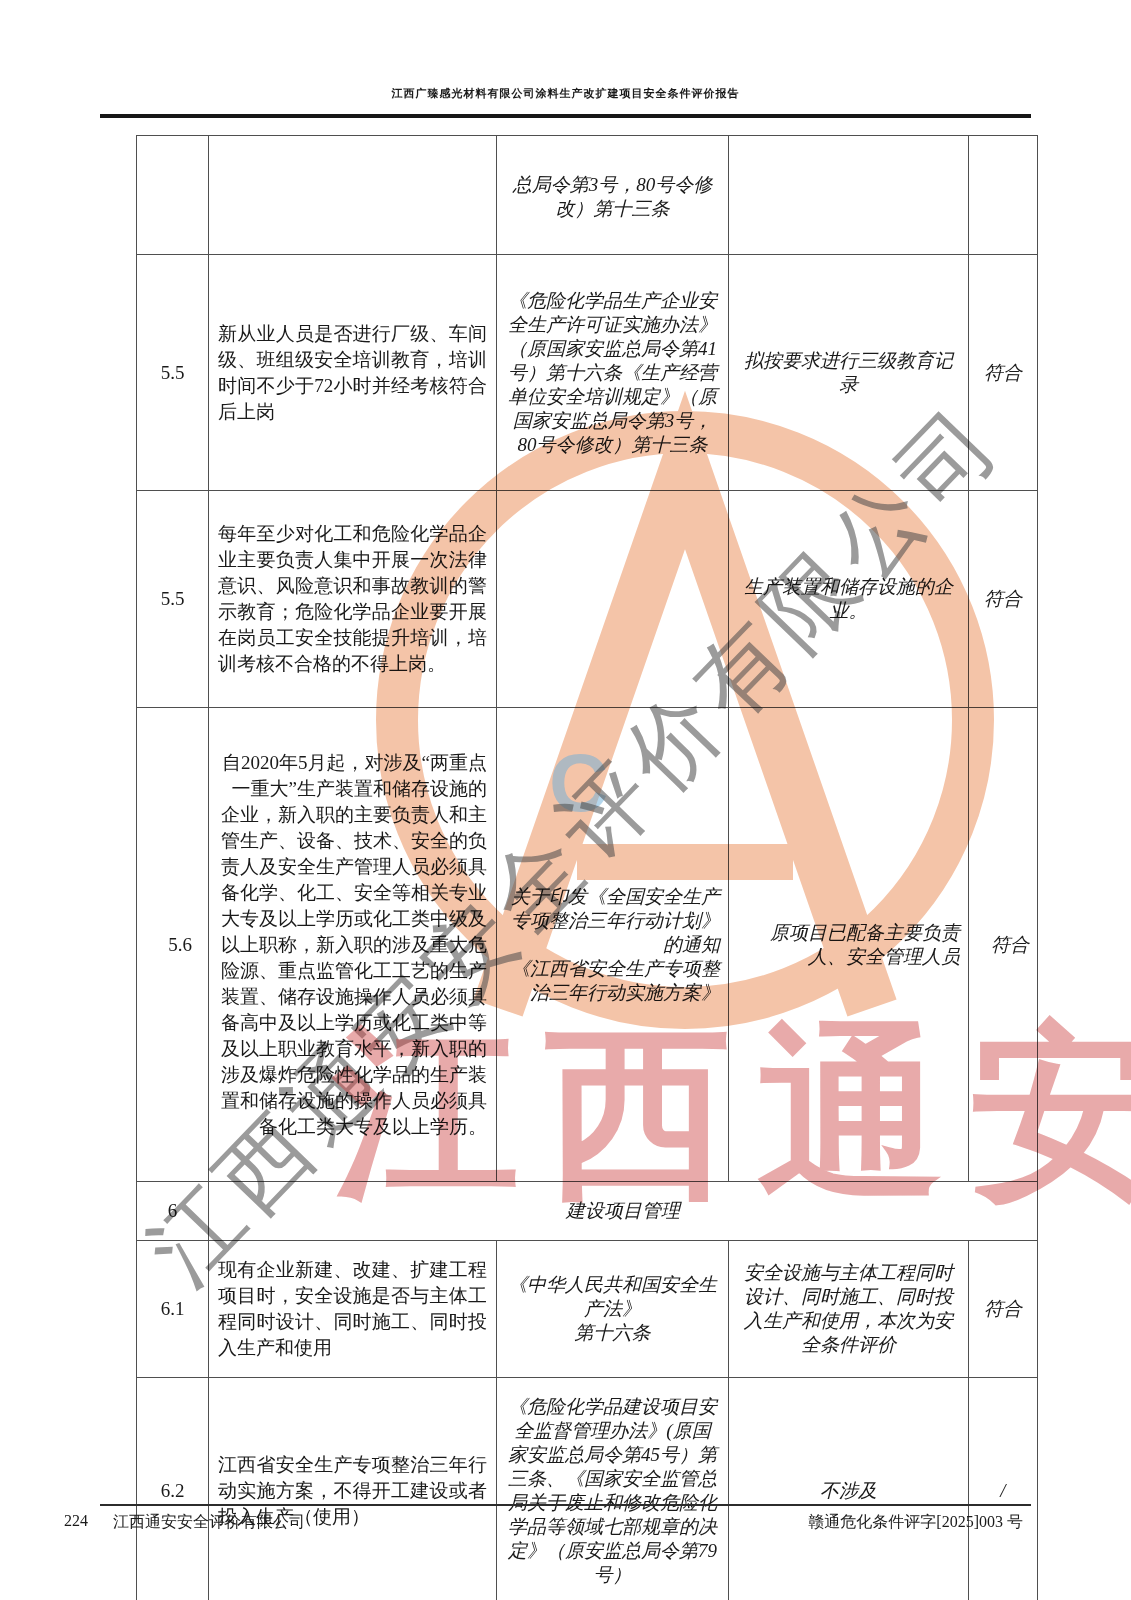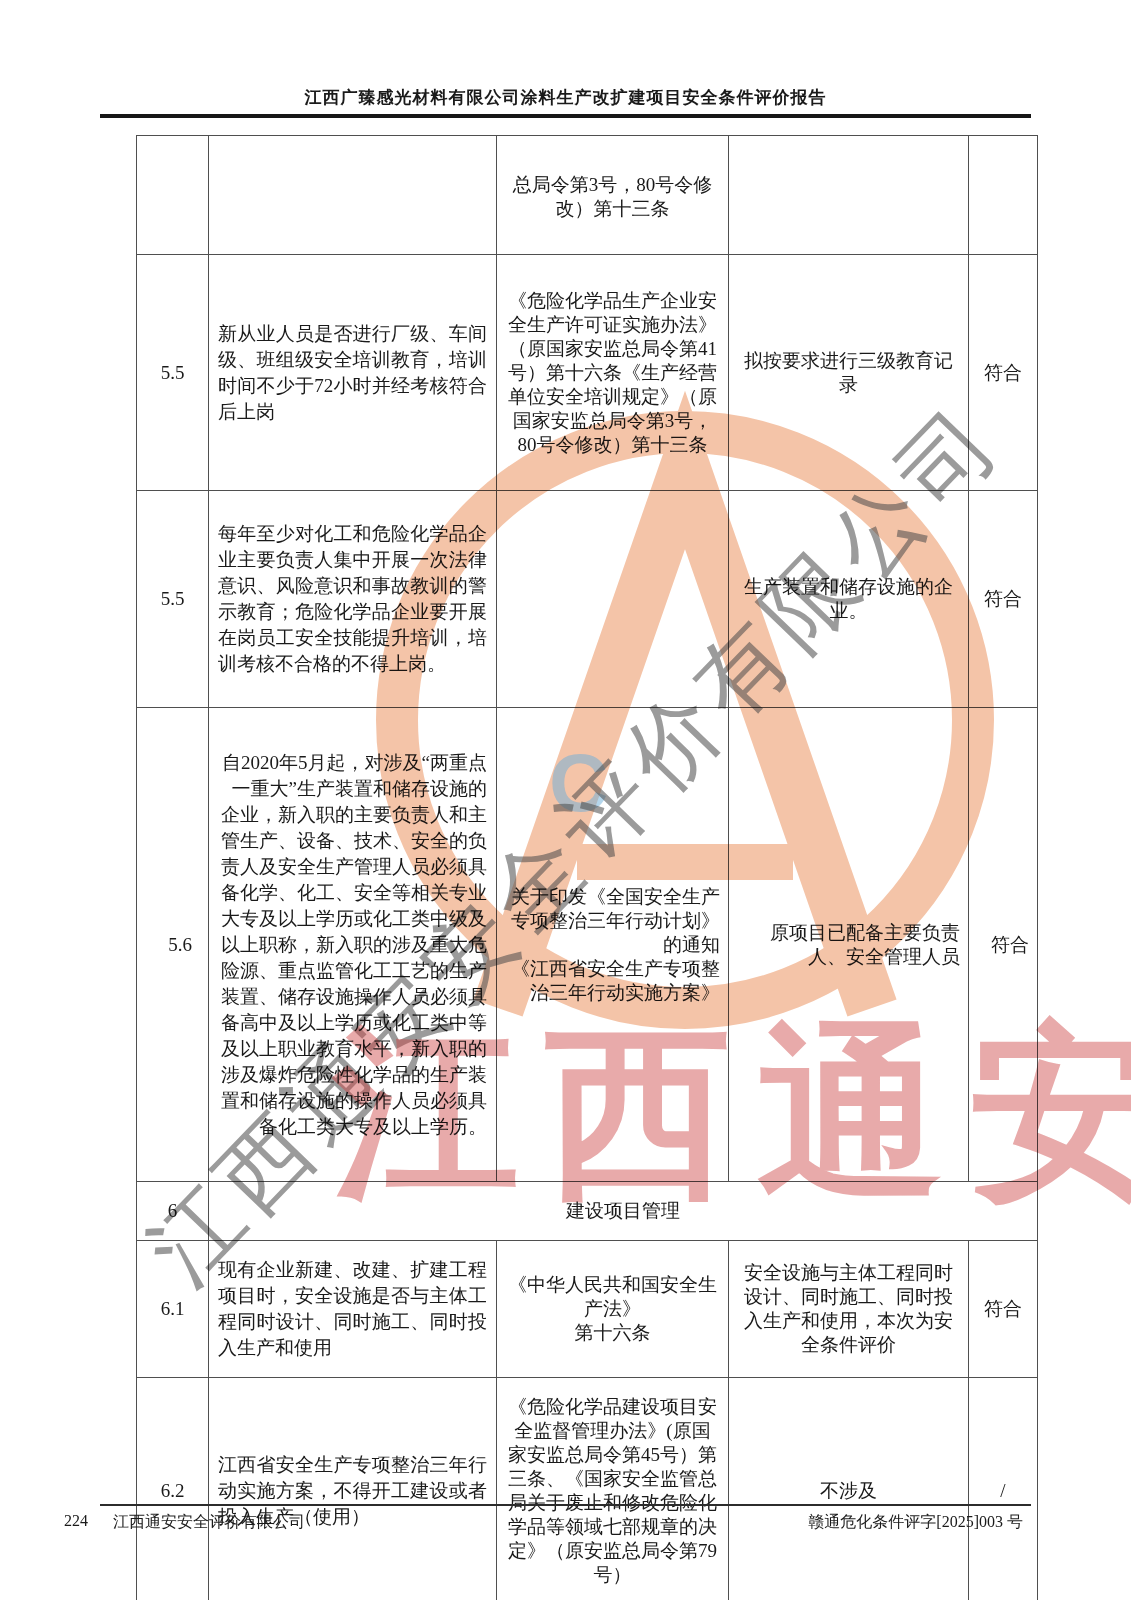--- a/index.html
+++ b/index.html
@@ -4,38 +4,38 @@
 <style>
   html,body{margin:0;padding:0;background:#888;}
   .page{
     position:relative; width:1131px; height:1600px; background:#ffffff;
     margin:0 auto; overflow:hidden;
     font-family:"Liberation Serif","DejaVu Serif",serif; color:#1a1a1a;
   }
   
   .page-header{
     position:absolute; left:0; top:86px; width:100%;
-    text-align:center; font-size:17px; font-weight:bold; letter-spacing:1px;
+    text-align:center; font-size:11px; font-weight:bold; letter-spacing:1px;
   }
   .header-rule{
     position:absolute; left:100px; top:114px; width:931px; height:4px;
     background:#161616;
   }
   
   table.cmp{
     position:absolute; left:136px; top:135px; width:901px;
     border-collapse:collapse; table-layout:fixed;
   }
   table.cmp td{
     border:1.6px solid #4f4f4f; vertical-align:middle;
     font-size:19px; overflow:hidden;
   }
   td.num{text-align:center; font-size:18px; padding:16px;}
   td.stmt{text-align:justify; padding:4px 9px; line-height:26px;margin-left:28px;}
-  td.ctr{text-align:center; padding:2px 8px; line-height:24px; white-space:pre-line;}
+  td.ctr{text-align:center; padding:2px 8px; line-height:24px; white-space:pre-line;font-style:italic;}
   td.top{vertical-align:top; padding-top:6px;}
   tr.r0 td{height:86px;}
   tr.r1 td{height:203px;}
   tr.r2 td{height:184px;}
   tr.r3 td{height:441px;text-align:right;}
   tr.r4 td{height:26px;}
   tr.r5 td{height:104px;}
   tr.r6 td{height:194px;}
   tr.r7 td{height:36px;}
   

